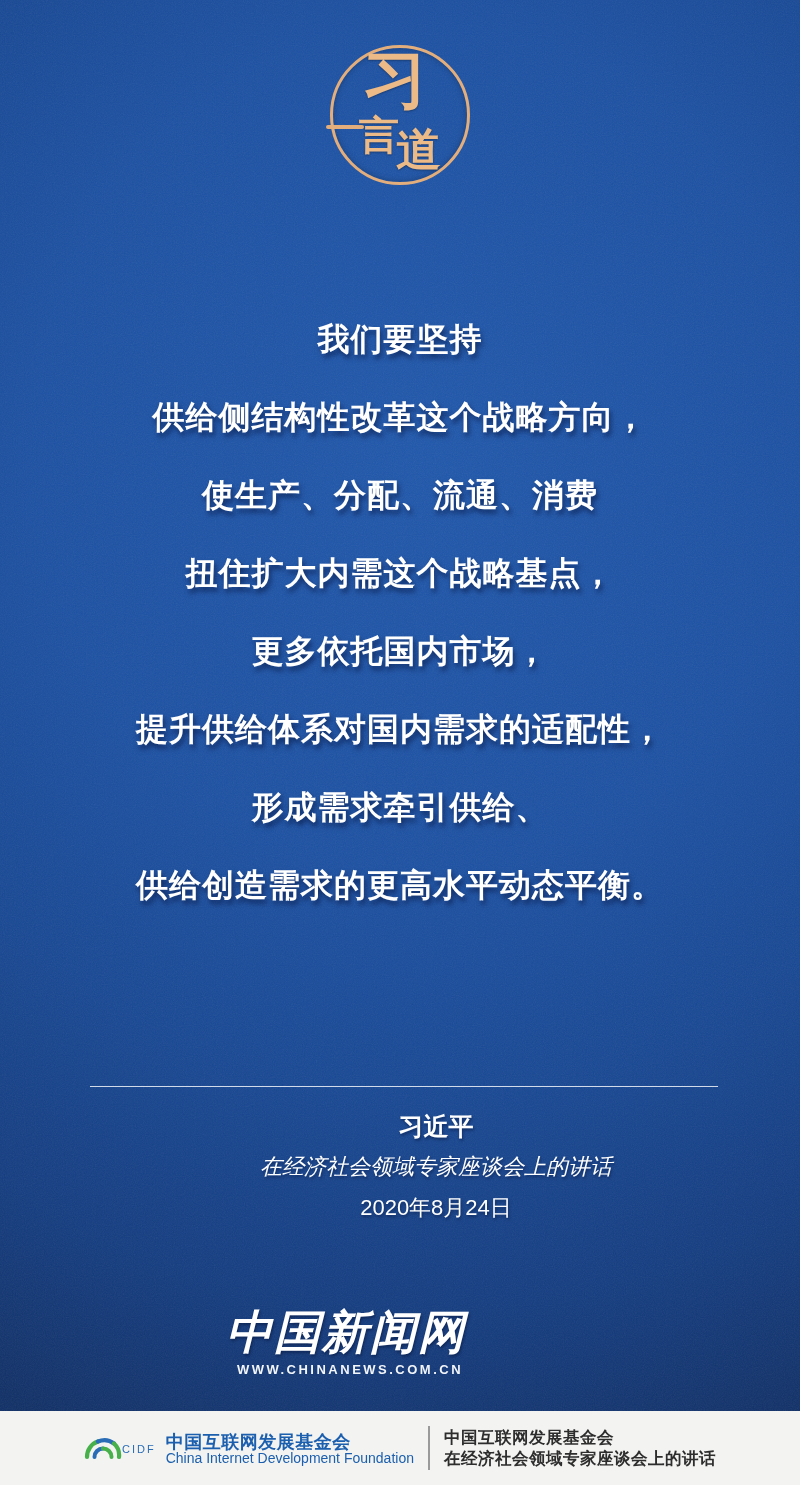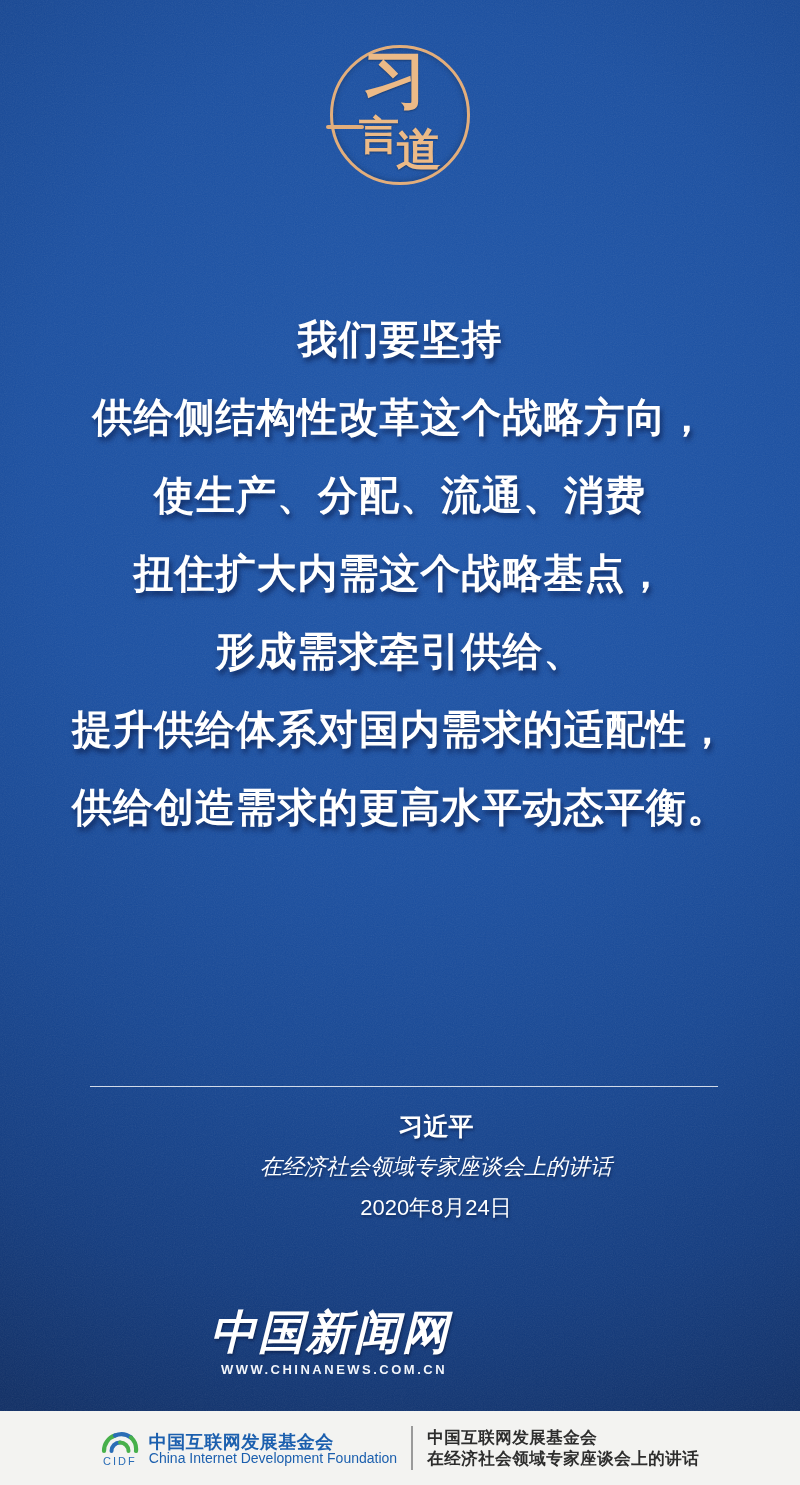--- a/index.html
+++ b/index.html
@@ -27,58 +27,58 @@
   .badge .ch-left{left:29px;top:70px;font-size:40px;}
   .badge .ch-right{left:66px;top:82px;font-size:45px;}
   .badge .stroke-bar{position:absolute;left:-4px;top:80px;width:38px;height:4px;background:#e3ae7b;border-radius:2px;}
 
   
   .quote{
     position:absolute;left:0;top:300px;width:800px;text-align:center;
   }
   .quote p{
     margin:0;height:78px;line-height:78px;
-    font-size:40px;font-weight:700;color:#ffffff;
+    font-size:32px;font-weight:700;color:#ffffff;
     letter-spacing:1px;
     text-shadow:2px 4px 5px rgba(0,10,45,.55);
     white-space:nowrap;
   }
 
   
   .divider{
     position:absolute;left:90px;top:1086px;width:628px;height:1px;
     background:rgba(255,255,255,.8);
   }
   .attribution{position:absolute;left:0;top:1106px;width:800px;text-align:center;color:#ffffff;padding-left:36px;}
   .attribution .speaker{font-size:25px;font-weight:700;line-height:40px;margin:0;text-shadow:1px 2px 3px rgba(0,10,45,.45);}
   .attribution .occasion{font-size:22px;line-height:41px;margin:0;text-shadow:1px 2px 3px rgba(0,10,45,.45);font-style:italic;}
   .attribution .date{font-size:22px;line-height:41px;margin:0;text-shadow:1px 2px 3px rgba(0,10,45,.45);}
 
   
-  .publisher{position:absolute;left:0;top:1304px;width:660px;text-align:center;color:#ffffff;}
+  .publisher{position:absolute;left:16px;top:1304px;width:660px;text-align:center;color:#ffffff;}
   .publisher .cn-name{
     margin:0;font-size:46px;line-height:56px;font-weight:700;
     font-family:"DejaVu Serif","Liberation Serif",serif;
     font-style:italic;letter-spacing:2px;
     text-shadow:1px 2px 3px rgba(0,10,45,.45);
   }
   .publisher .site-url{
     margin:2px 0 0 8px;font-size:13px;font-weight:700;letter-spacing:2.5px;
     color:#f2f5fa;
   }
 
   
   .footer{
     position:absolute;left:0;top:1411px;width:800px;height:74px;
     background:#f3f3f1;
     display:flex;align-items:center;justify-content:center;
   }
   .footer-inner{display:flex;align-items:center;gap:14px;}
   .cidf{display:flex;align-items:center;gap:10px;}
-  .cidf-mark{display:flex;flex-direction:column;align-items:center;}
+  .cidf-mark{display:flex;flex-direction:row;align-items:center;}
   .cidf-acronym{font-size:11px;letter-spacing:2px;color:#2a6db6;margin-top:1px;}
   .cidf-names{display:flex;flex-direction:column;}
   .cidf-cn{font-size:18px;font-weight:700;color:#1b5fae;letter-spacing:.5px;line-height:20px;}
   .cidf-en{font-size:14px;color:#1b5fae;line-height:13px;}
   .v-divider{width:2px;height:44px;background:#9a9a9a;}
   .support{display:flex;flex-direction:column;}
   .support p{margin:0;font-size:16.5px;font-weight:700;color:#2d2d2d;line-height:21px;letter-spacing:.5px;}
 </style>
 </head>
 <body>
@@ -99,22 +99,23 @@
     <div class="ch ch-main">习</div>
     <div class="ch ch-left">言</div>
     <div class="ch ch-right">道</div>
   </div>
 
   <div class="quote">
     <p>我们要坚持</p>
     <p>供给侧结构性改革这个战略方向，</p>
     <p>使生产、分配、流通、消费</p>
     <p>扭住扩大内需这个战略基点，</p>
+    <p>更多依托国内市场，</p>
+    <p>提升供给体系对国内需求的适配性，</p>
     <p>形成需求牵引供给、</p>
-    <p>提升供给体系对国内需求的适配性，</p>
     <p>供给创造需求的更高水平动态平衡。</p>
   </div>
 
   <div class="divider"></div>
   <div class="attribution">
     <p class="speaker">习近平</p>
     <p class="occasion">在经济社会领域专家座谈会上的讲话</p>
     <p class="date">2020年8月24日</p>
   </div>
 

